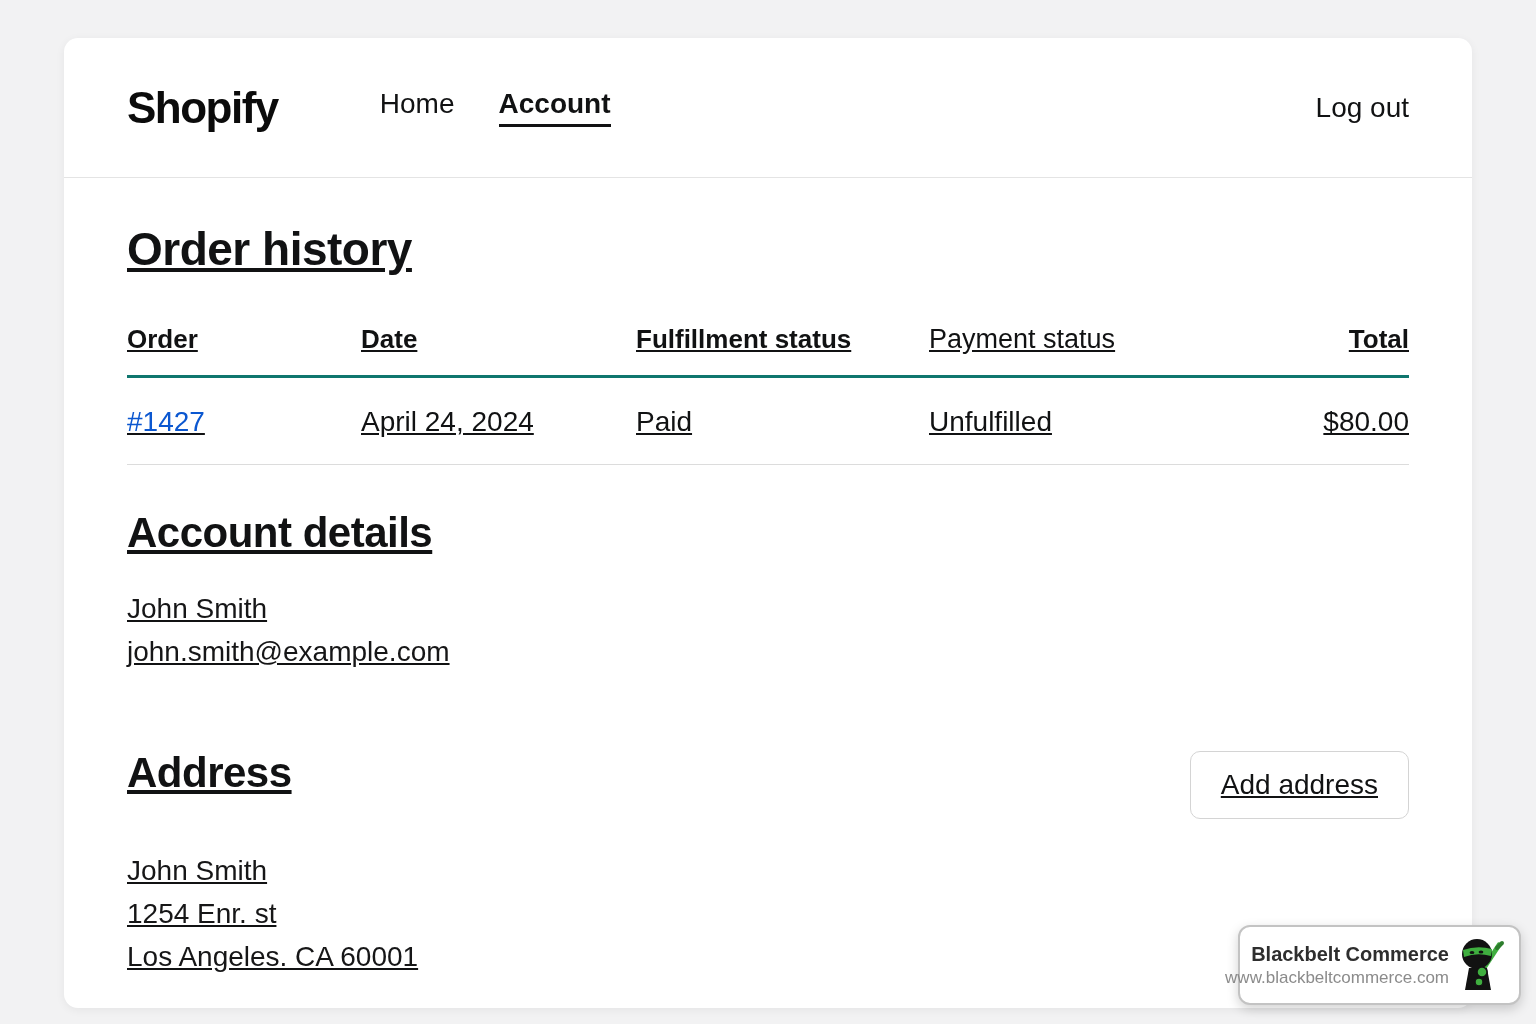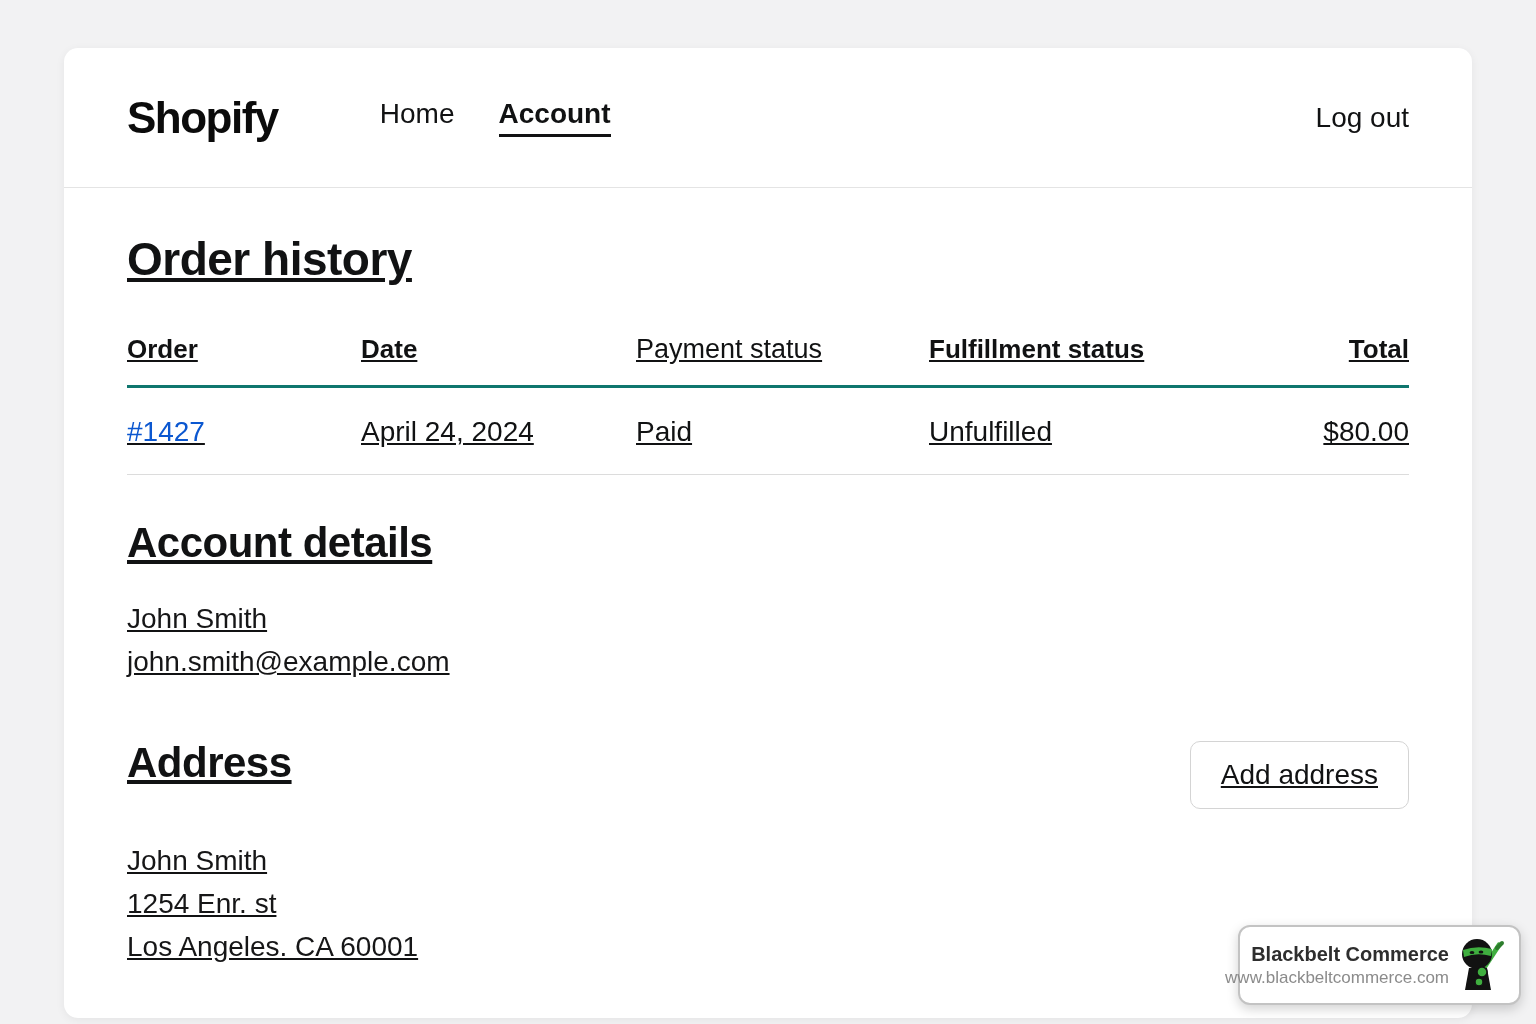--- a/index.html
+++ b/index.html
@@ -8,21 +8,21 @@
     position: relative;
     background: #f2f2f3;
     font-family: "Liberation Sans", "DejaVu Sans", sans-serif;
     color: #111213;
     overflow: hidden;
   }
 
   
   .card {
     position: absolute;
-    left: 64px; top: 48px;
+    left: 64px; top: 38px;
     width: 1408px; height: 970px;
     background: #ffffff;
     border-radius: 14px;
     box-shadow: 0 2px 10px rgba(0,0,0,0.06);
   }
 
   
   .card-header {
     height: 140px;
     padding: 0 63px;
@@ -98,21 +98,21 @@
     padding: 28px 0 26px 0;
   }
   .order-link { color: #0b57d0; cursor: pointer; text-decoration: none; }
 
   
   .account-section { margin-top: 44px; }
   .body-lines { margin-top: 30px; }
   .body-lines div { font-size: 28px; line-height: 43px; color: #161617; }
 
   
-  .address-section { margin-top: 56px; }
+  .address-section { margin-top: 76px; }
   .address-head-row {
     display: flex;
     align-items: flex-start;
     justify-content: space-between;
   }
   .add-address-btn {
     background: #ffffff;
     border: 1px solid #d4d4d4;
     border-radius: 10px;
     font-size: 28px;
@@ -159,22 +159,22 @@
   </div>
 
   <div class="main">
 
     <h1 class="section-title">Order history</h1>
 
     <div class="order-table">
       <div class="tr thead">
         <div class="cell">Order</div>
         <div class="cell">Date</div>
+        <div class="cell">Fulfillment status</div>
         <div class="cell light">Payment status</div>
-        <div class="cell">Fulfillment status</div>
         <div class="cell">Total</div>
       </div>
       <div class="tr tbody-row">
         <div class="cell"><a class="order-link">#1427</a></div>
         <div class="cell">April 24, 2024</div>
         <div class="cell">Paid</div>
         <div class="cell">Unfulfilled</div>
         <div class="cell">$80.00</div>
       </div>
     </div>

